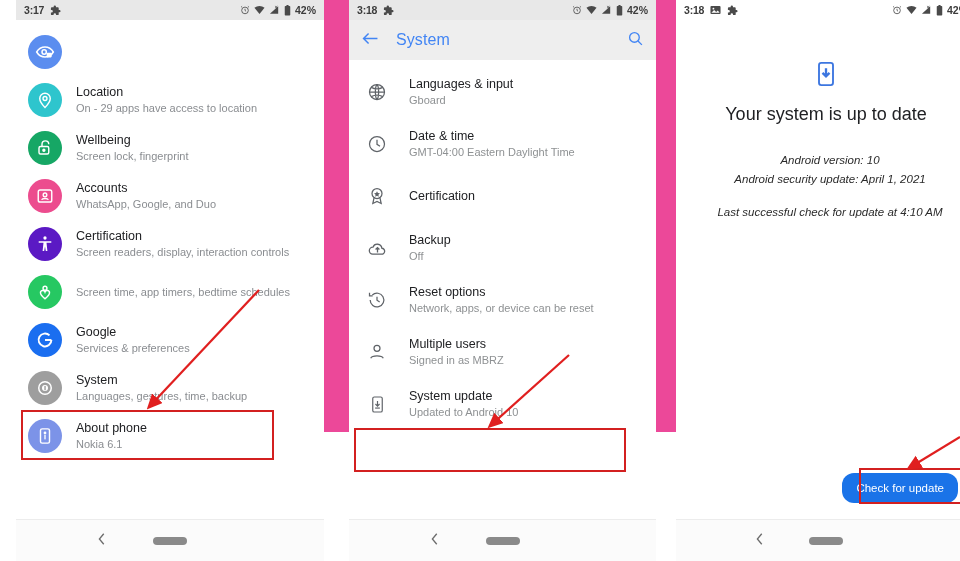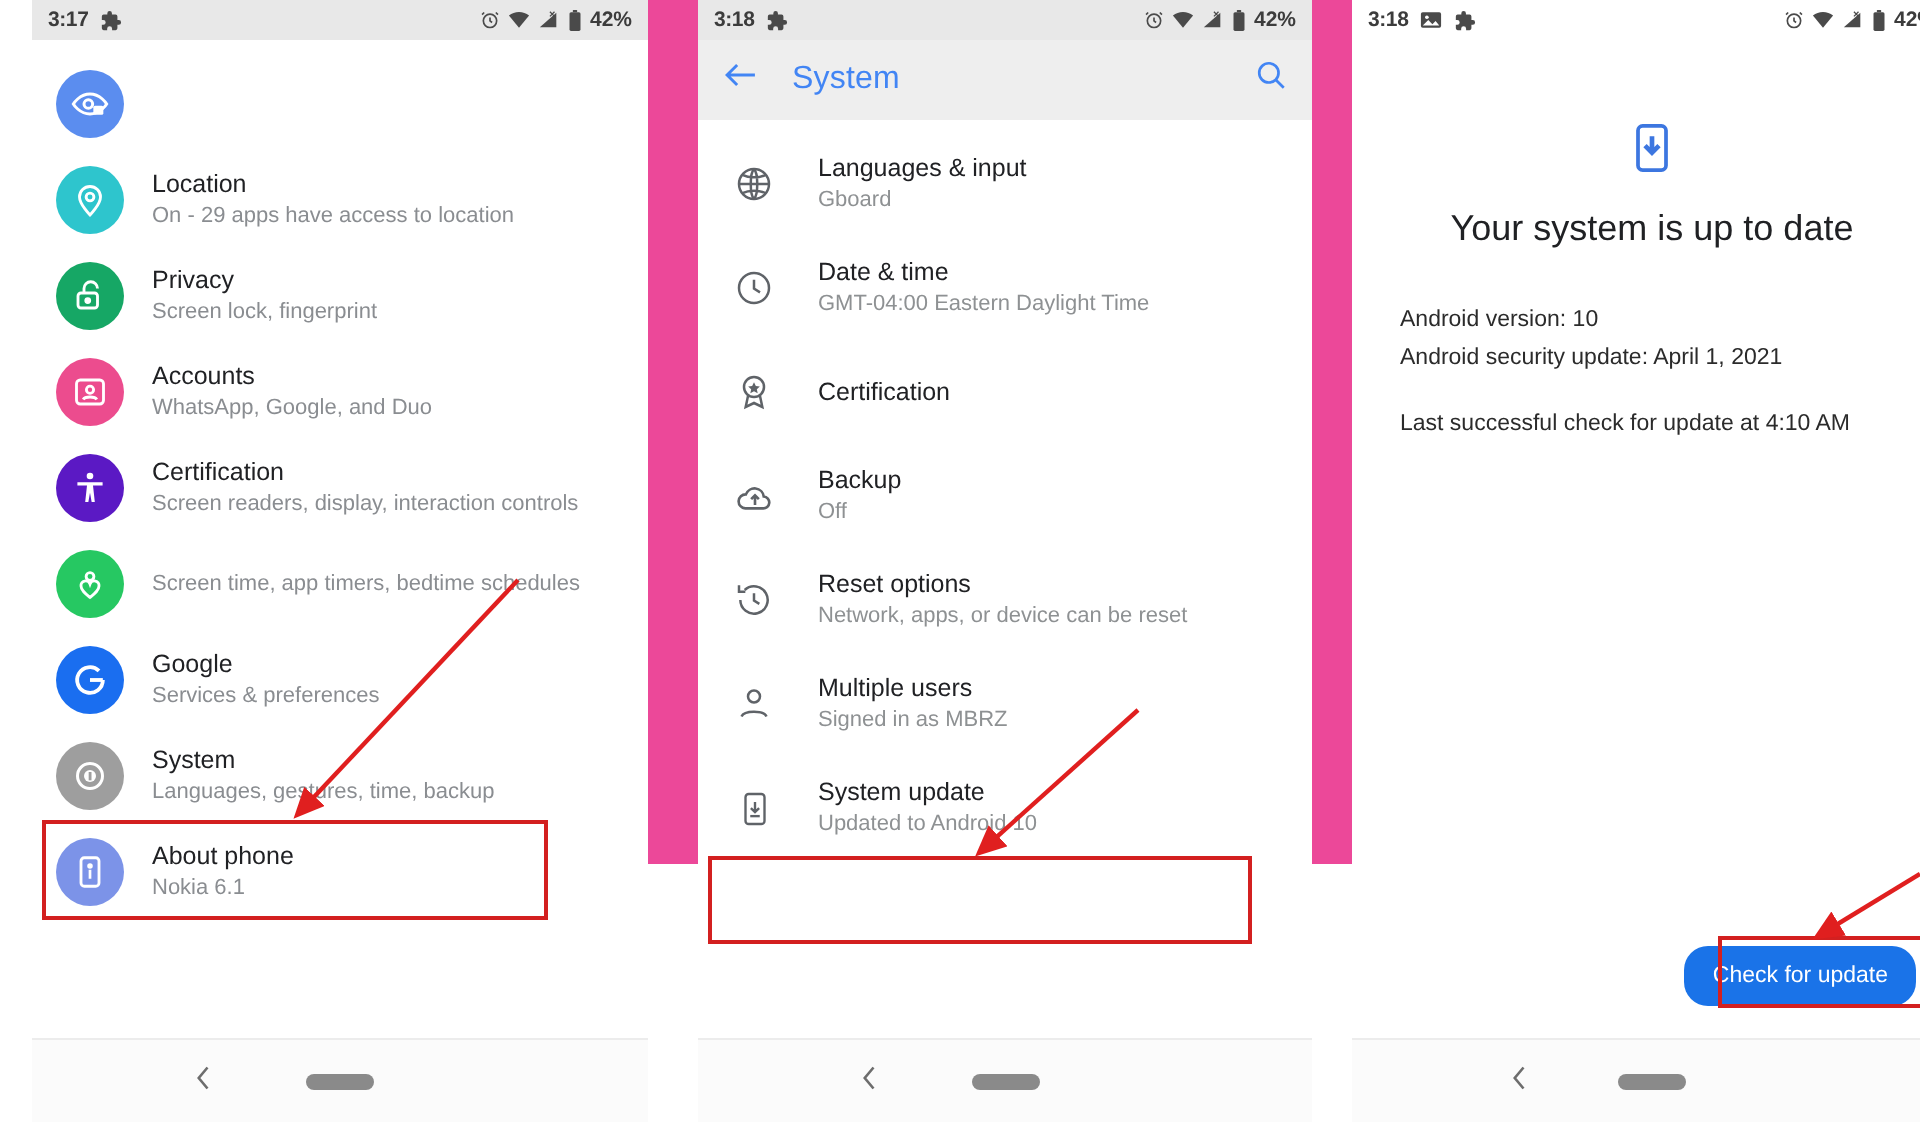--- a/index.html
+++ b/index.html
@@ -115,25 +115,26 @@
   .p3-body { padding: 0 16px; text-align: center; }
   .p3-icon { margin-top: 40px; display:flex; justify-content:center; }
   .p3-head {
     margin-top: 16px;
     font-size: 18px;
     color: #202124;
     font-weight: 400;
   }
   .p3-lines {
     margin-top: 26px;
-    text-align: left;
+    text-align: center;
     padding-left: 8px;
     font-size: 11.5px;
     color: #2b2b2b;
     line-height: 19px;
+    font-style: italic;
   }
   .p3-lines .gap { height: 14px; }
   .p3-btn-wrap {
     position: absolute;
     right: 18px;
     bottom: 58px;
   }
   .p3-btn {
     background: #1a73e8;
     color: #ffffff;
@@ -230,21 +231,21 @@
 
       <div class="row">
         <span class="ic" style="background:#16a765">
           <svg width="18" height="18" viewBox="0 0 24 24" fill="none" stroke="#fff" stroke-width="1.9">
               <rect x="4" y="10" width="13" height="10" rx="2"></rect>
               <path d="M8 10V7a4.5 4.5 0 0 1 9 0"></path>
               <circle cx="10.5" cy="15" r="1.3" fill="#fff"></circle>
             </svg>
         </span>
         <span class="txt">
-          <div class="t1">Privacy</div>
+          <div class="t1">Wellbeing</div>
           <div class="t2">Screen lock, fingerprint</div>
         </span>
       </div>
 
       <div class="row">
         <span class="ic" style="background:#ec4c8e">
           <svg width="18" height="18" viewBox="0 0 24 24" fill="none" stroke="#fff" stroke-width="1.9">
               <rect x="3" y="4" width="18" height="16" rx="2.5"></rect>
               <circle cx="12" cy="10.5" r="2.4"></circle>
               <path d="M7.5 17c1.1-2.2 7.9-2.2 9 0"></path>

